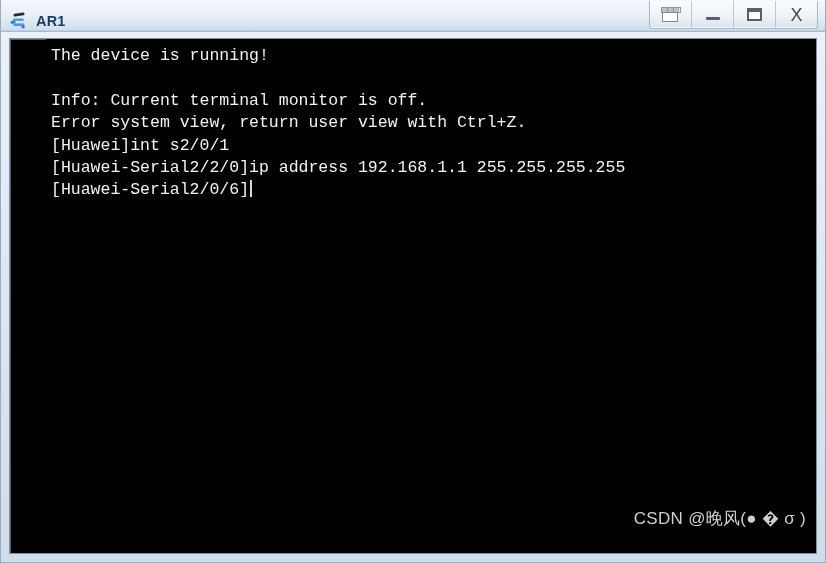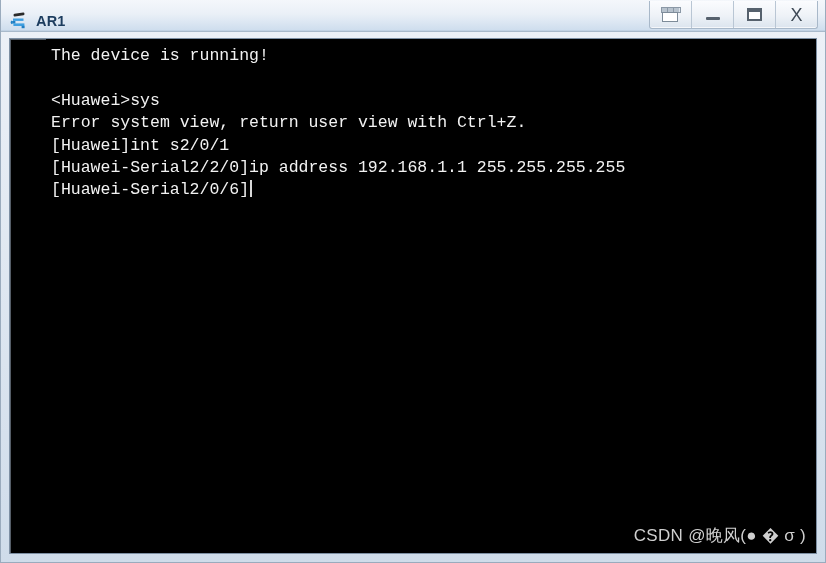--- a/index.html
+++ b/index.html
@@ -180,21 +180,21 @@
     height: 17px;
     background: #d8d8d8;
     vertical-align: -3px;
     margin-left: 1px;
   }
 
   
   #watermark {
     position: absolute;
     right: 10px;
-    bottom: 6px;
+    bottom: 23px;
     font-family: "Liberation Sans", sans-serif;
     font-size: 17px;
     color: #cfcfcf;
     white-space: nowrap;
     letter-spacing: .3px;
   }
 </style>
 </head>
 <body>
 
@@ -242,21 +242,21 @@
       </div>
 
     </div>
   </div>
 
   <div id="term-outer">
     <div id="term">
 
       <div class="line">The device is running!</div>
       <div class="line blank"></div>
-      <div class="line">&lt;Huawei&gt;sys</div>
+      <div class="line">Info: Current terminal monitor is off.</div>
       <div class="line">Error system view, return user view with Ctrl+Z.</div>
       <div class="line">[Huawei]int s2/0/1</div>
       <div class="line">[Huawei-Serial2/2/0]ip address 192.168.1.1 255.255.255.255</div>
 
       <div class="line"><span>[Huawei-Serial2/0/6]</span><span id="cursor"></span></div>
 
       <div id="watermark">CSDN @晚风(● � σ )</div>
     </div>
   </div>
 

